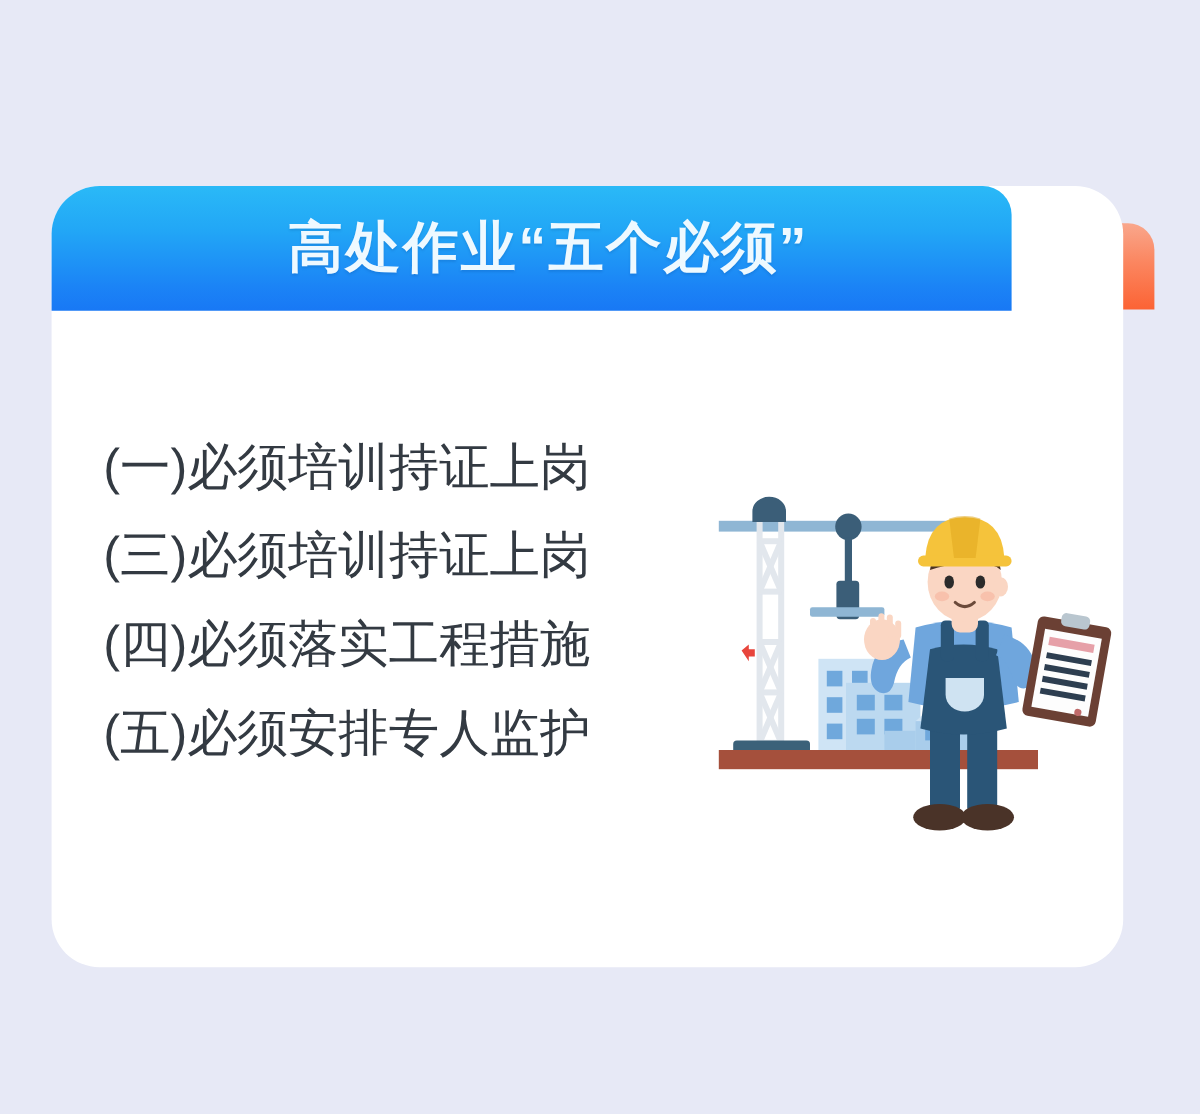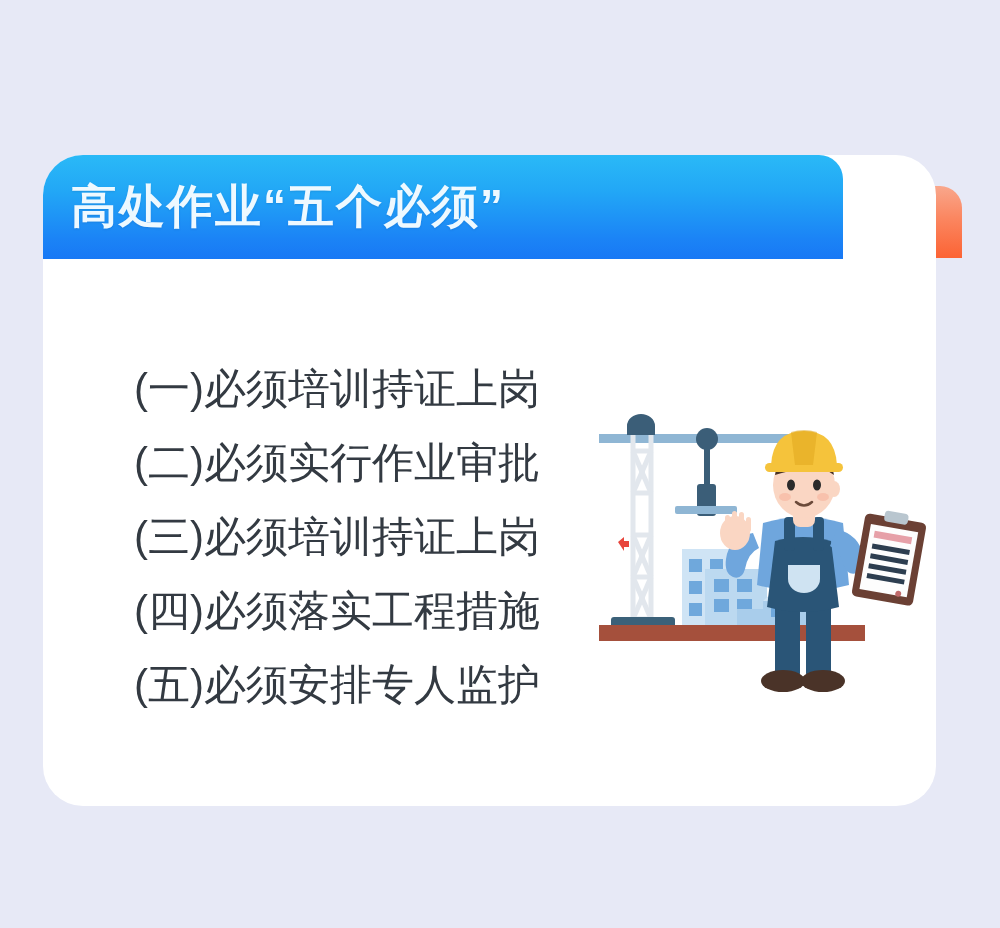--- a/index.html
+++ b/index.html
@@ -36,39 +36,38 @@
   }
 
   
   #header-bar{
     position:absolute;
     left:43px;top:155px;
     width:800px;height:104px;
     background:linear-gradient(180deg,#2ab9f7 0%,#22a7f6 35%,#1b84f6 80%,#1878f5 100%);
     border-radius:40px 24px 0 0;
     z-index:3;
-    display:flex;align-items:center;
+    display:flex;align-items:center;justify-content:center;
   }
   #header-title{
     color:#eef9ff;
     font-size:46px;
     font-weight:bold;
     letter-spacing:2px;
     margin-left:28px;
     white-space:nowrap;
     text-shadow:0 1px 2px rgba(0,60,140,.18);
   }
 
   
   #rules-list{
     position:absolute;
     left:86px;top:352px;
     z-index:4;
     width:470px;
-    margin-left:48px;
   }
   .rule-item{
     height:74px;
     line-height:74px;
     color:#333a42;
     font-size:42px;
     font-weight:500;
     white-space:nowrap;
     letter-spacing:0px;
   }
@@ -90,21 +89,20 @@
   <div id="orange-tab"></div>
 
   <div id="card"></div>
 
   <div id="header-bar">
     <div id="header-title">高处作业“五个必须”</div>
   </div>
 
   <div id="rules-list">
     <div class="rule-item">(一)必须培训持证上岗</div>
-    <div class="rule-item">(二)必须实行作业审批</div>
     <div class="rule-item">(三)必须培训持证上岗</div>
     <div class="rule-item">(四)必须落实工程措施</div>
     <div class="rule-item">(五)必须安排专人监护</div>
   </div>
 
   <div id="illustration">
     <svg viewBox="0 0 360 310" xmlns="http://www.w3.org/2000/svg">
 
       <rect x="14" y="29" width="192" height="9" fill="#8fb6d4"></rect>
 

